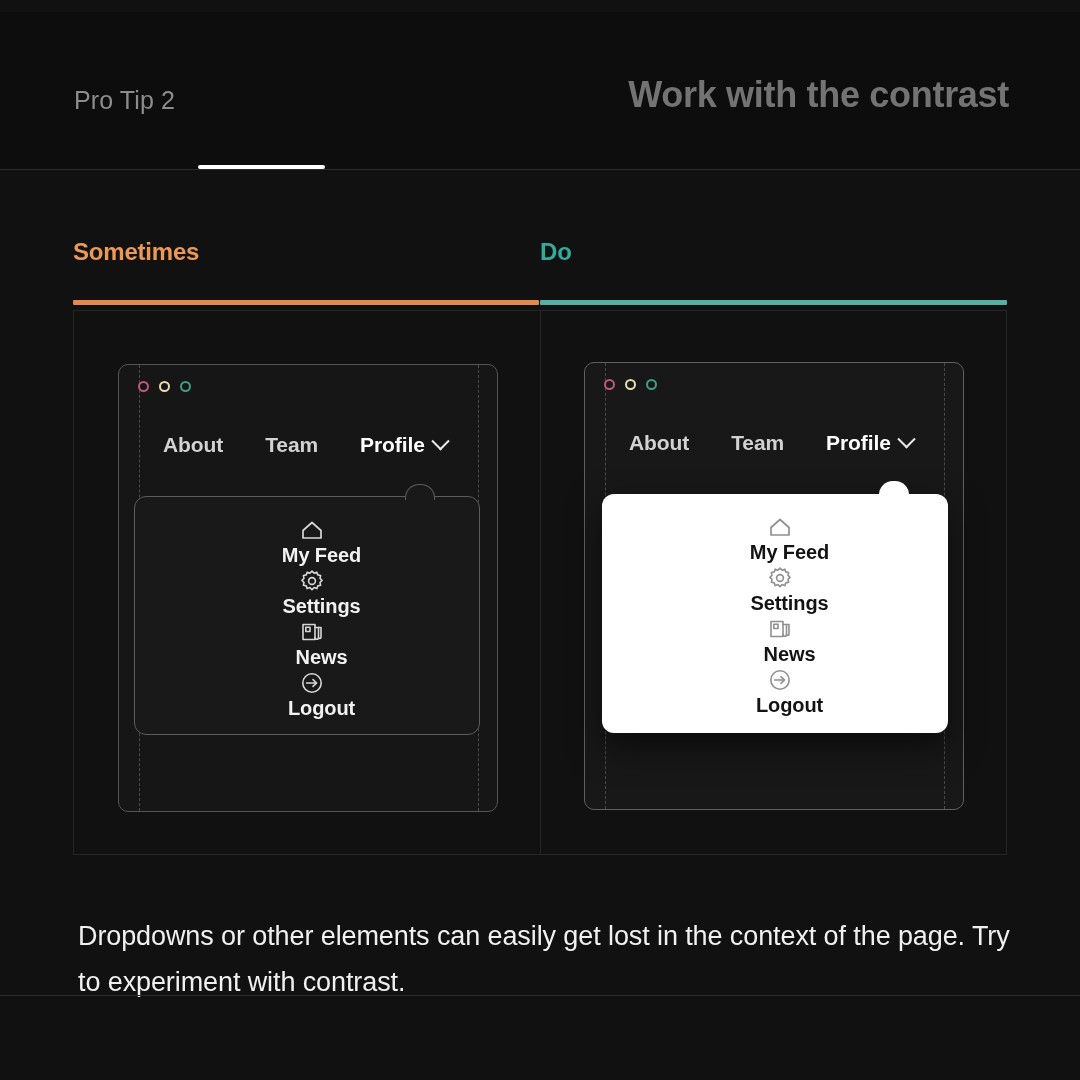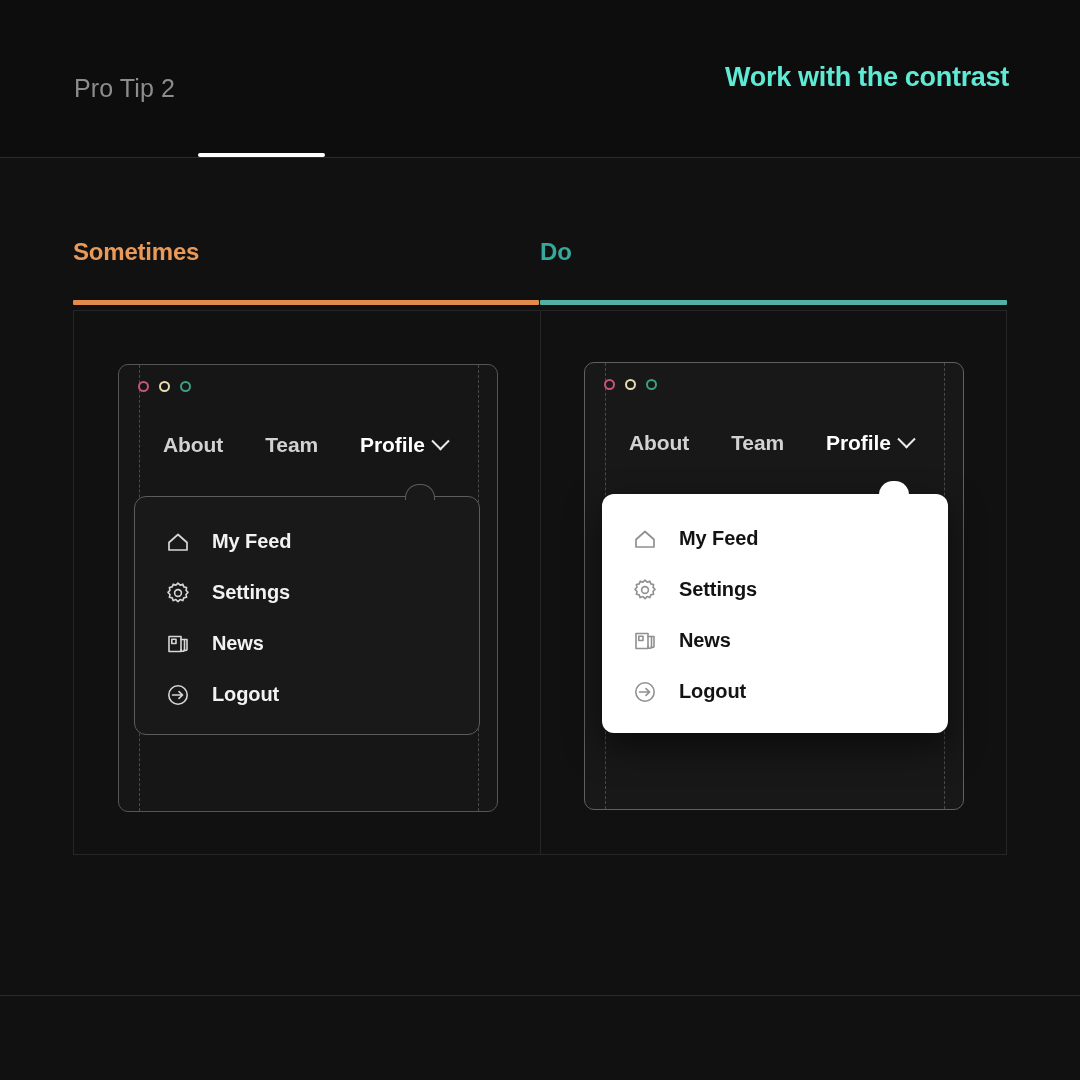--- a/index.html
+++ b/index.html
@@ -14,41 +14,41 @@
   .page {
     position: relative;
     width: 1080px;
     height: 1080px;
     background: #111111;
   }
 
   
   .header {
     position: absolute;
-    left: 0; top: 0;
+    left: 0; top: 12px;
     width: 1080px;
     height: 158px;
     background: #0d0d0d;
   }
   .header-eyebrow {
     position: absolute;
     left: 74px;
     top: 74px;
     font-size: 25px;
     color: #8c8c8c;
     letter-spacing: .1px;
     font-weight: 400;
   }
   .header-title {
     position: absolute;
     right: 71px;
     top: 62px;
-    font-size: 27px;
+    font-size: 36px;
     font-weight: 700;
-    color: #5eead4;
+    color: #737373;
     letter-spacing: -.3px;
   }
   .header-rule {
     position: absolute;
     left: 0; top: 157px;
     width: 1080px;
     height: 1px;
     background: #2a2a2a;
   }
   .header-active-tab {
@@ -192,20 +192,21 @@
     left: 277px;
     background: #ffffff;
   }
 
   .menu { position: absolute; left: 0; right: 0; top: 19px; }
   .menu-item {
     display: flex;
     align-items: center;
     height: 51px;
     padding-left: 29px;
+    flex-direction: column;
   }
   .menu-icon {
     width: 28px; height: 28px;
     flex: 0 0 28px;
     margin-right: 20px;
     display: flex; align-items: center; justify-content: center;
   }
   .menu-label {
     font-size: 20px;
     font-weight: 700;
@@ -383,15 +384,16 @@
           <svg width="26" height="26" viewBox="0 0 26 26" fill="none" stroke-width="1.6" stroke-linejoin="round" stroke-linecap="round">
             <circle cx="13" cy="13" r="9.2"></circle>
             <path d="M7.5 13 L17.5 13 M14 9.6 L17.6 13 L14 16.4"></path>
           </svg>
         </span>
         <span class="menu-label">Logout</span>
       </div>
     </div>
   </div>
 
+  <div class="caption">Dropdowns or other elements can easily get lost in the context of the page. Try to experiment with contrast.</div>
   <div class="footer-rule"></div>
 
 </div>
 
 </body></html>

